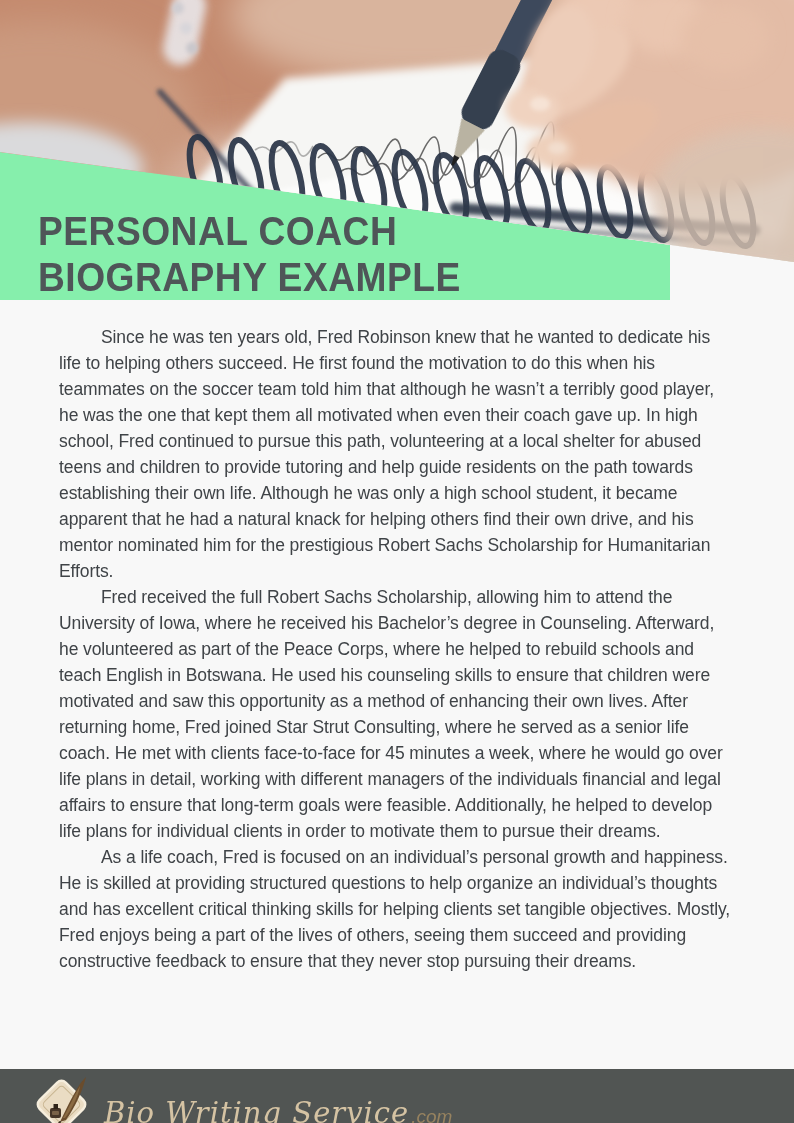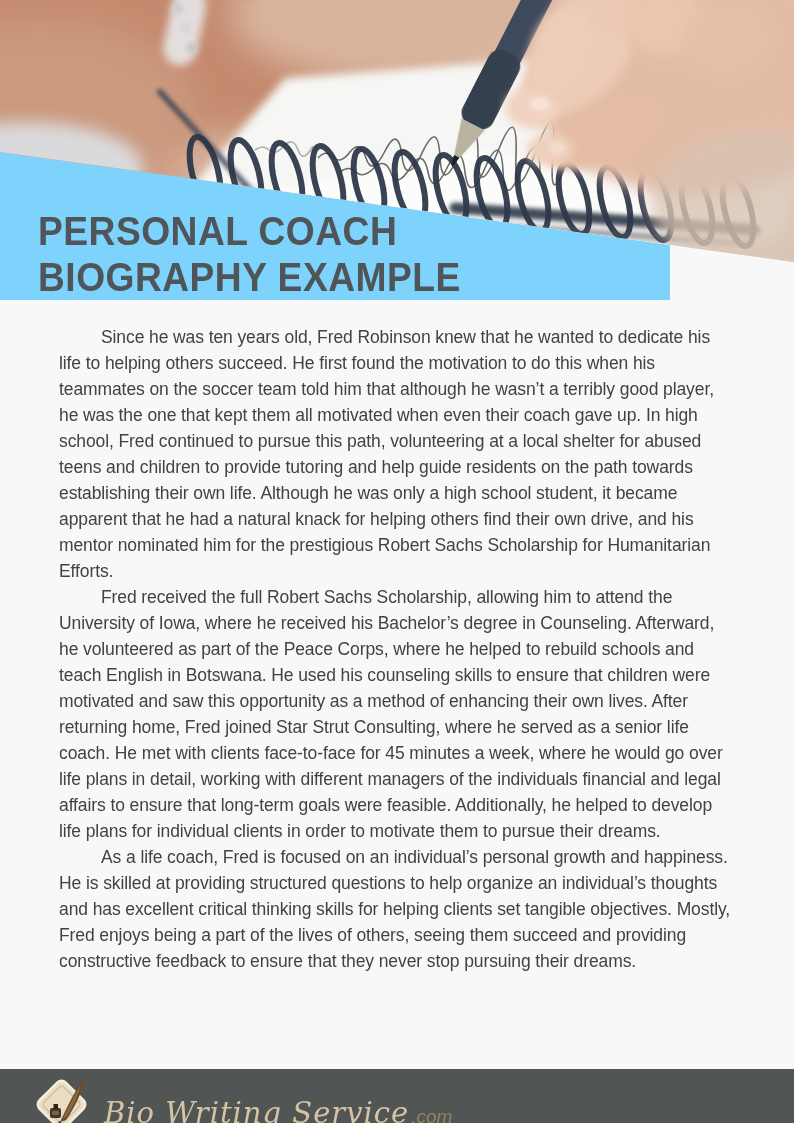--- a/index.html
+++ b/index.html
@@ -12,21 +12,21 @@
     background: #f8f8f8;
     overflow: hidden;
     font-family: "Liberation Sans", sans-serif;
   }
 
   
   .hero {
     position: relative;
     width: 670px;
     height: 300px;
-    background: #7dd3fc;
+    background: #86efac;
   }
   .hero svg.photo { position: absolute; top: 0; left: 0; display: block; }
 
   .title-block {
     position: absolute;
     left: 38px;
     top: 208px;
     z-index: 3;
     color: #4f5558;
     font-weight: 700;

